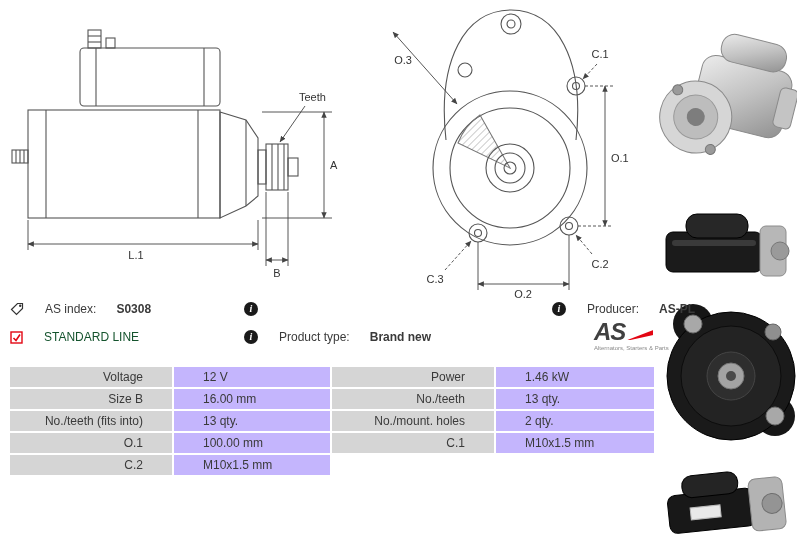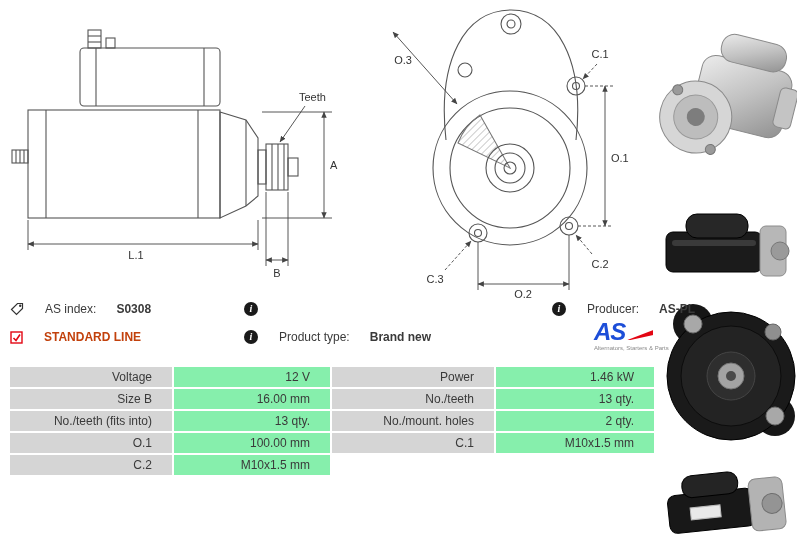--- a/index.html
+++ b/index.html
@@ -4,35 +4,35 @@
 <style>
   *{margin:0;padding:0;box-sizing:border-box}
   html,body{background:#ffffff}
   .page{position:relative;width:800px;height:549px;background:#fff;
         font-family:"Liberation Sans",sans-serif;color:#3a3a3a;overflow:hidden}
   .abs{position:absolute}
   svg text.dim{font-family:"Liberation Sans",sans-serif;font-size:11px;fill:#333}
   .info-item{position:absolute;display:flex;align-items:center;gap:21px;font-size:12px;white-space:nowrap}
   .info-item .gap{margin-left:-1px}
   .bold{font-weight:bold}
-  .red{color:#c2410c;font-weight:bold}
+  .red{color:#14532d;font-weight:normal}
   .info-icon{display:inline-flex;align-items:center;justify-content:center;
              width:14px;height:14px;border-radius:50%;background:#1a1a1a;color:#fff;
              font-size:10px;font-family:"Liberation Serif",serif;font-style:italic;font-weight:bold;
              flex:0 0 14px;line-height:1}
   .as-logo{position:absolute;left:594px;top:320px;width:86px;text-align:left}
-  .as-text{font-style:italic;font-weight:bold;font-size:24px;color:#1d4ed8;line-height:1;letter-spacing:-1px}
+  .as-text{font-style:italic;font-weight:bold;font-size:24px;color:#404040;line-height:1;letter-spacing:-1px}
   .as-swoosh{display:inline-block;width:26px;height:10px;background:#e30613;
              clip-path:polygon(0% 100%,100% 0%,100% 50%,12% 100%);margin-left:2px}
   .as-sub{font-size:6px;color:#8a8a8a;margin-top:1px;white-space:nowrap}
   table.spec-table{position:absolute;left:8px;top:365px;width:648px;table-layout:fixed;
                    border-collapse:separate;border-spacing:2px;font-size:12px;color:#3a3a3a}
-  table.spec-table td{height:20px;padding:1px 20px;vertical-align:middle;line-height:1.25}
+  table.spec-table td{height:20px;padding:1px 29px;vertical-align:middle;line-height:1.25}
   td.lbl{background:#d5d5d5;text-align:right}
-  td.val{background:#86efac;text-align:right}
+  td.val{background:#c4b5fd;text-align:left}
   tr.tall td{height:34px}
   td.blank{background:transparent}
 </style>
 </head>
 <body>
 
 <div class="page">
 
   <svg class="abs" style="left:0;top:0" width="345" height="300" viewBox="0 0 345 300">
     <defs>

